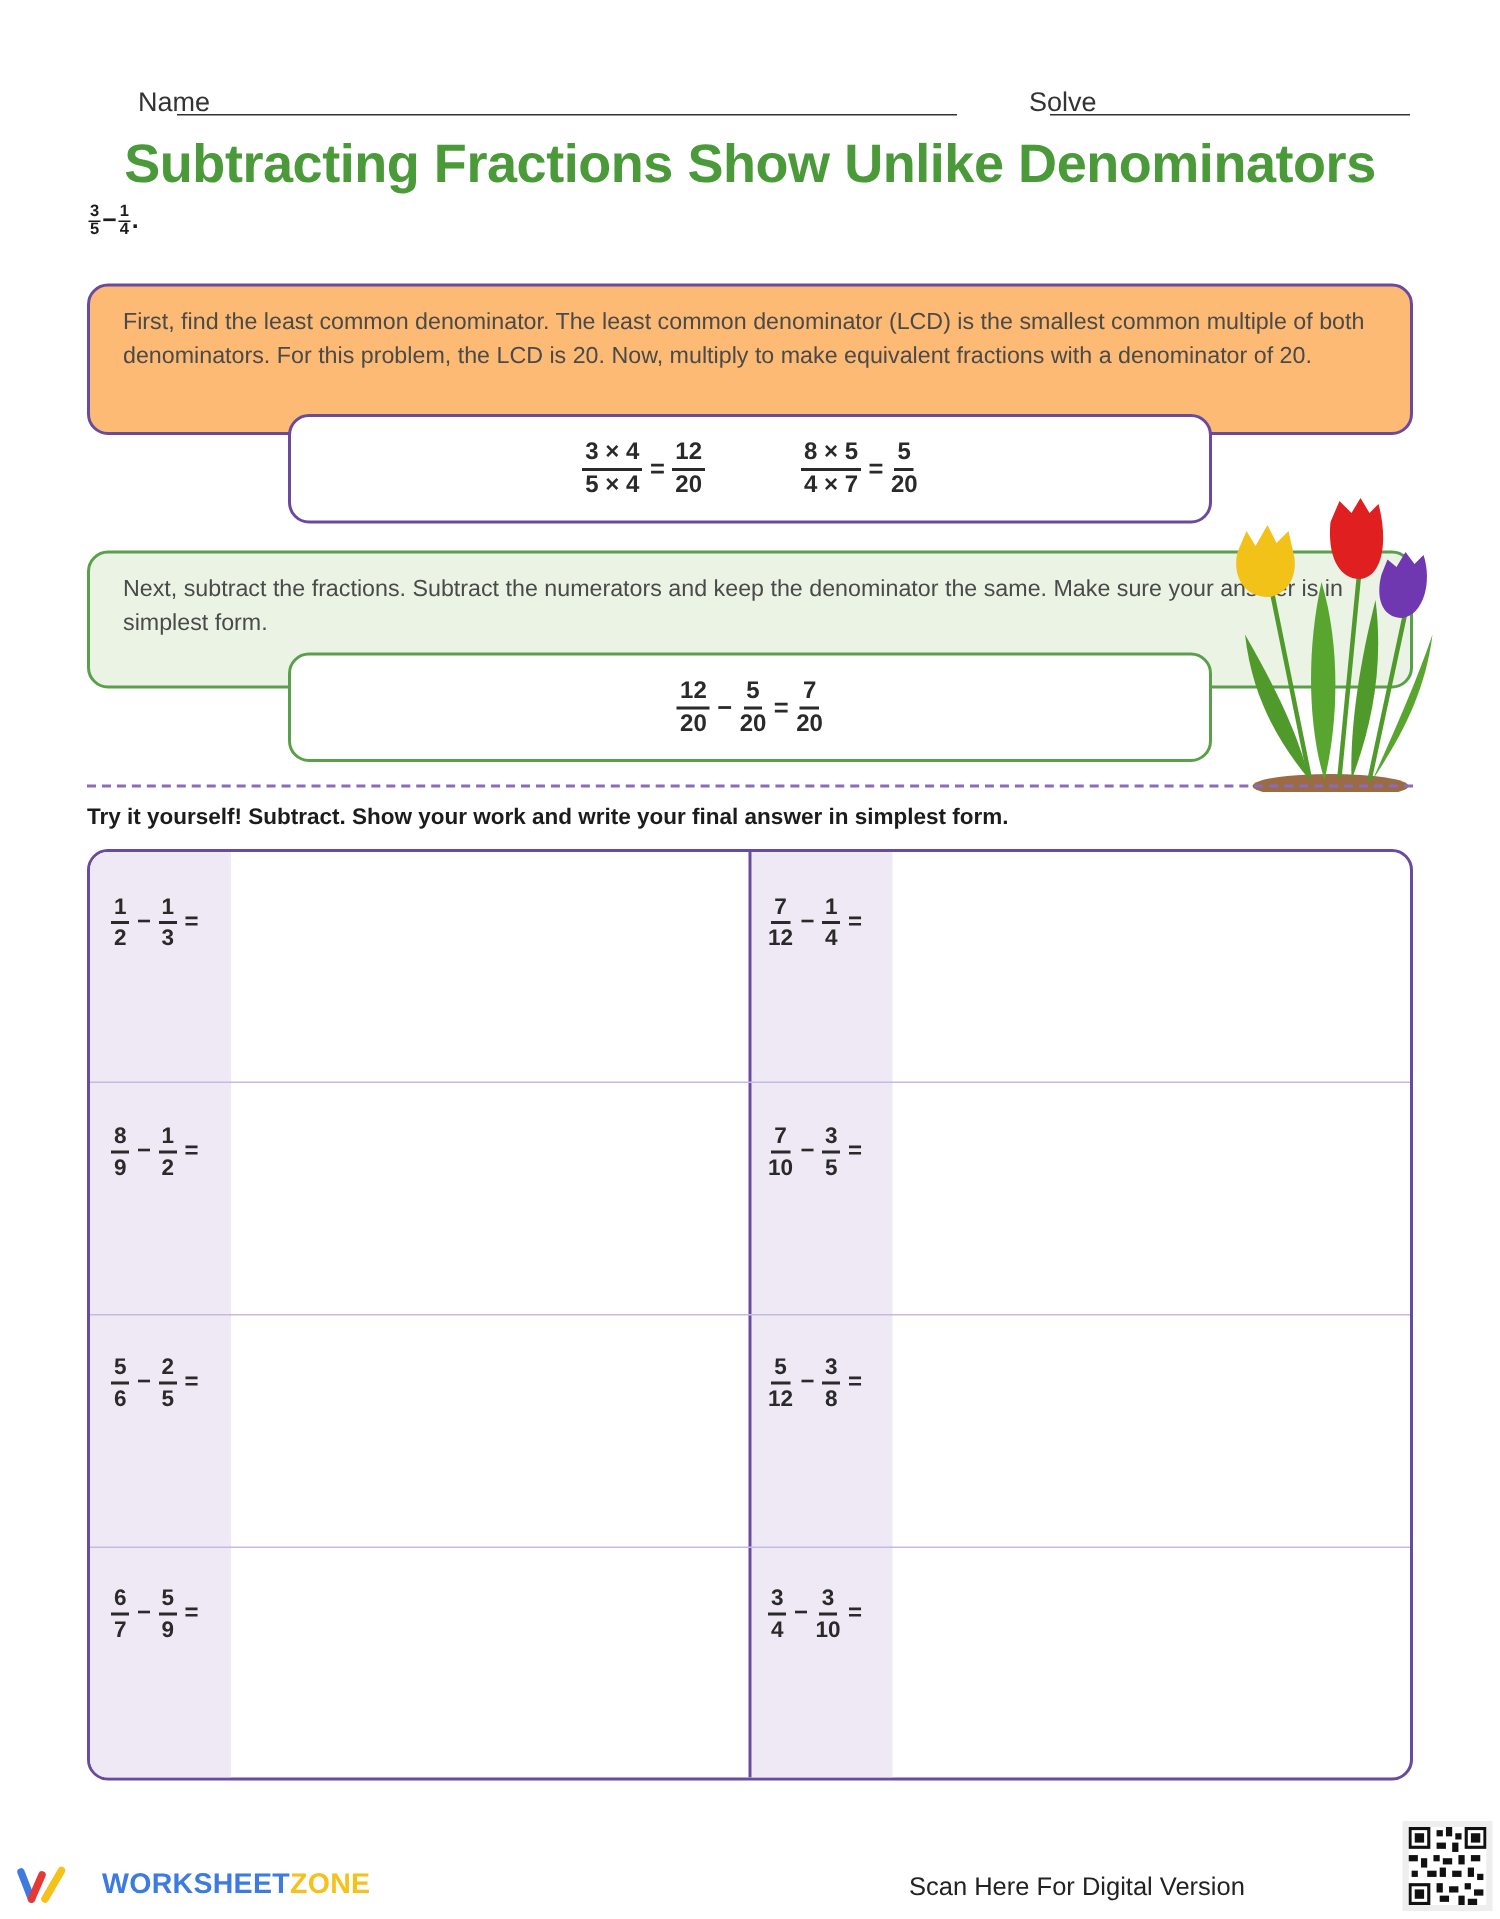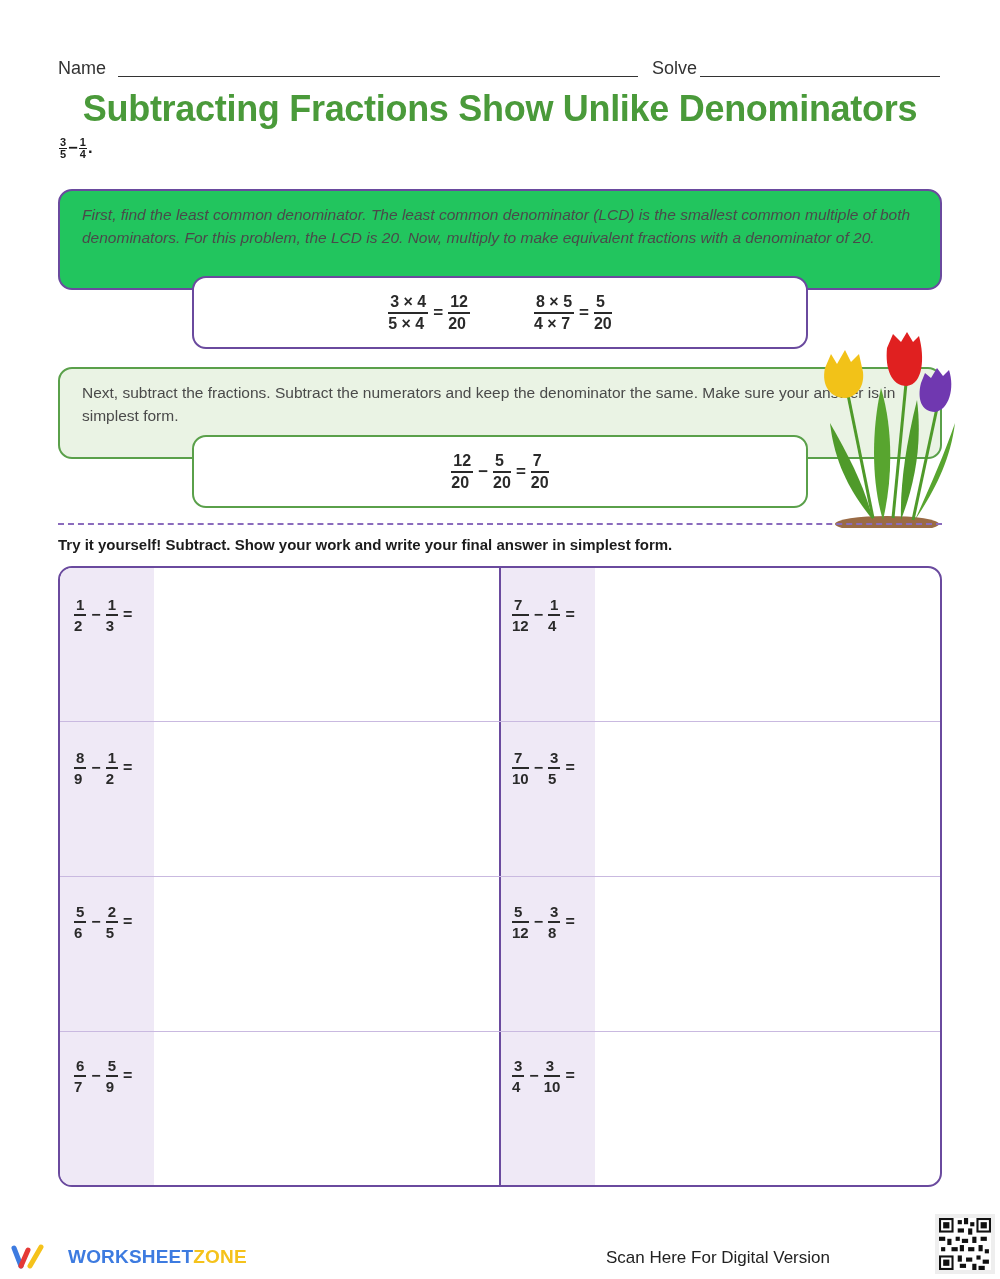--- a/index.html
+++ b/index.html
@@ -1,41 +1,41 @@
 <!DOCTYPE html>
 <html><head>
 <meta charset="utf-8">
 <style>
   * { box-sizing: border-box; margin: 0; padding: 0; }
   html, body { width: 1000px; height: 1279px; background: #ffffff; overflow: hidden; }
   body { position: relative; font-family: "Liberation Sans", sans-serif; color: #1f1f1f; }
 
   .name-row { position: absolute; top: 56px; left: 58px; width: 882px; height: 26px; font-size: 18px; color: #333; }
-  .name-row .lbl { position: absolute; top: 2px; }
+  .name-row .lbl { position: absolute; top: 2px; margin-left: 34px; }
   .name-row .line { position: absolute; top: 20px; height: 0; border-bottom: 1.5px solid #333; }
 
   .title { position: absolute; top: 88px; left: 0; width: 1000px; text-align: center;
            font-size: 36px; font-weight: bold; color: #4a9a3a; letter-spacing: -0.3px; }
 
   .intro { position: absolute; top: 136px; left: 58px; width: 884px; font-size: 16.5px; font-weight: bold;
            line-height: 23px; color: #1c1c1c; }
   .mini-frac { display: inline-flex; flex-direction: column; align-items: center; vertical-align: middle;
                font-size: 11px; line-height: 11px; margin: 0 1px; }
   .mini-frac .n { border-bottom: 1px solid #1c1c1c; padding: 0 1px; }
 
   .panel { position: absolute; border-radius: 14px; }
-  .panel-purple { top: 189px; left: 58px; width: 884px; height: 101px; background: #22c55e; border: 2px solid #6a4a9e; font-style: italic; }
+  .panel-purple { top: 189px; left: 58px; width: 884px; height: 101px; background: #fdba74; border: 2px solid #6a4a9e; }
   .panel-green { top: 367px; left: 58px; width: 884px; height: 92px; background: #eaf3e4; border: 2px solid #5aa04a; }
   .panel-text { position: absolute; left: 22px; top: 12px; width: 840px; font-size: 15.5px; line-height: 23px; color: #4a4a4a; }
 
   .eq-box { position: absolute; background: #fff; border-radius: 14px; display: flex; align-items: center; justify-content: center; }
   .eq-box-1 { top: 276px; left: 192px; width: 616px; height: 73px; border: 2px solid #6a4a9e; }
   .eq-box-2 { top: 435px; left: 192px; width: 616px; height: 73px; border: 2px solid #5aa04a; }
 
-  .frac { display: inline-flex; flex-direction: column; font-weight: bold;
+  .frac { display: inline-flex; flex-direction: column; align-items: center; font-weight: bold;
           font-size: 16px; line-height: 18px; color: #2a2a2a; }
   .frac .n { border-bottom: 2px solid #2a2a2a; padding: 0 2px 1px; }
   .frac .d { padding-top: 1px; }
   .op { font-weight: bold; font-size: 17px; margin: 0 5px; color: #2a2a2a; }
   .eq-group { display: inline-flex; align-items: center; }
   .gap { width: 64px; }
 
   .flowers { position: absolute; top: 328px; left: 815px; width: 145px; height: 200px; }
 
   .dash { position: absolute; top: 523px; left: 58px; width: 884px; border-top: 2px dashed #8a6bbd; }

